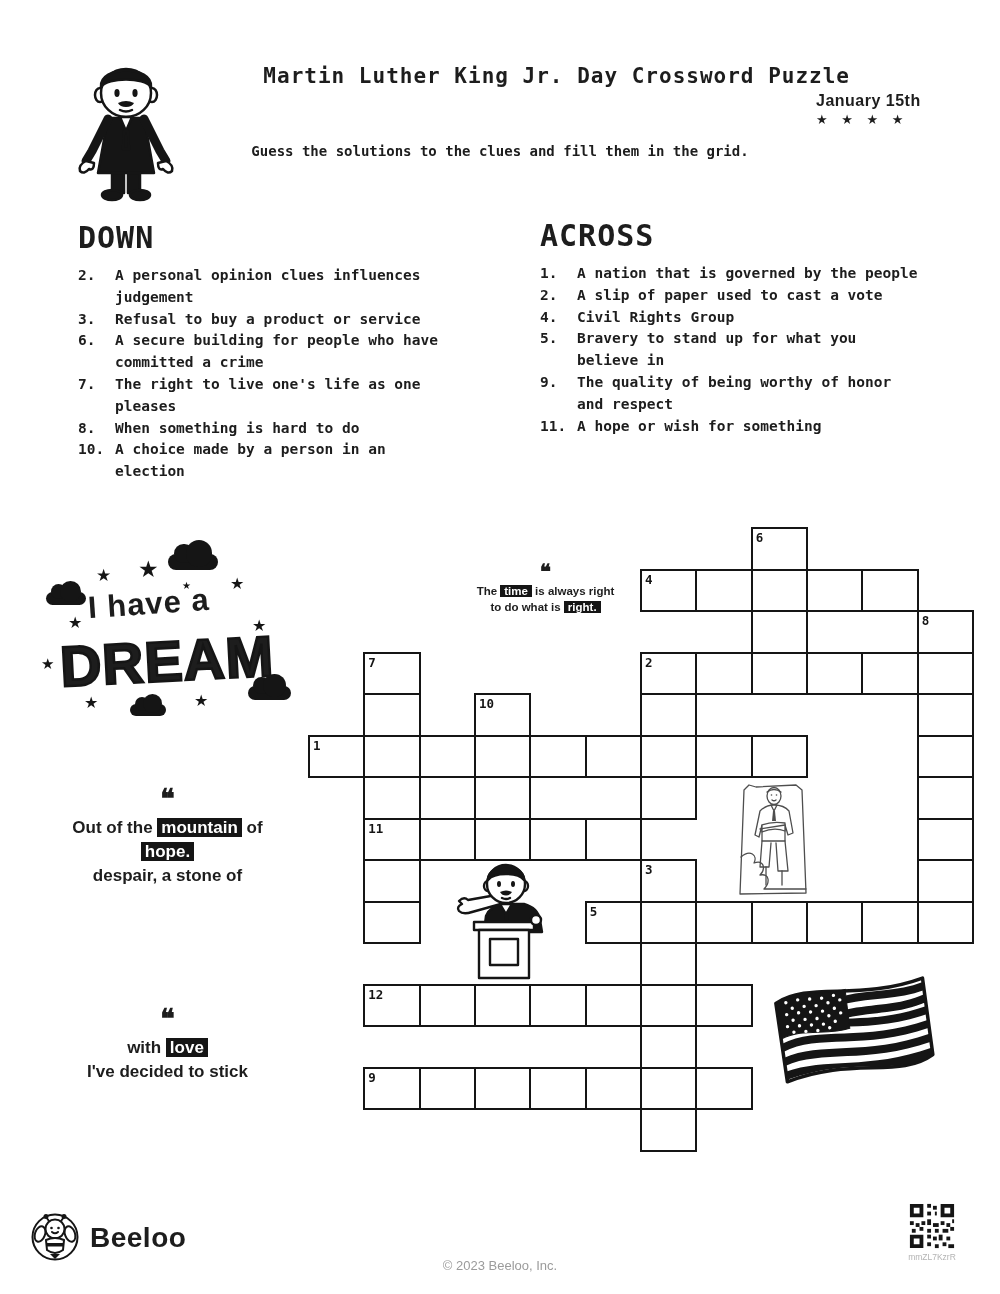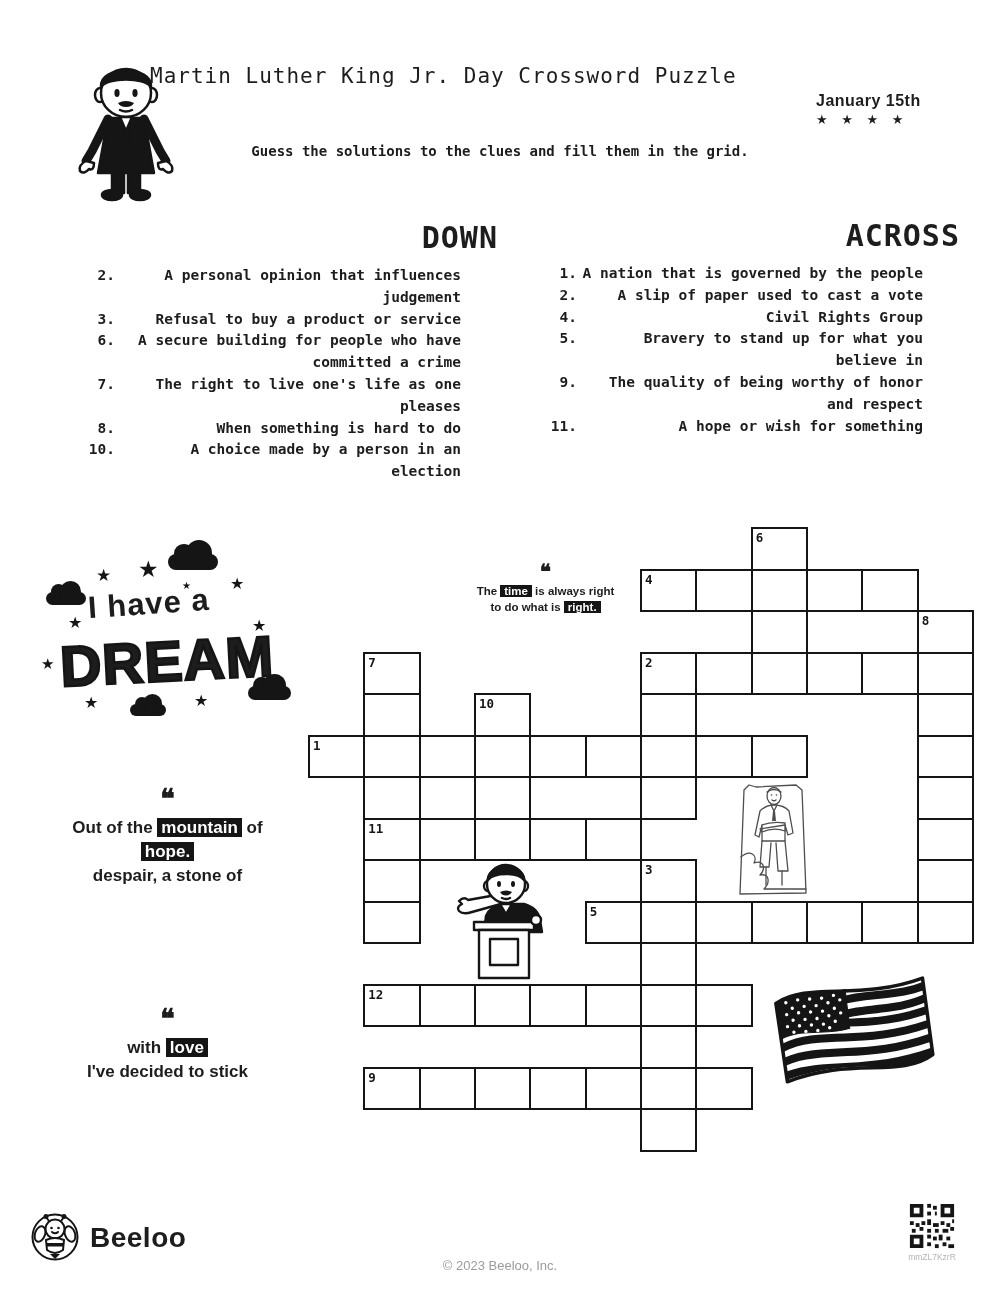--- a/index.html
+++ b/index.html
@@ -1,31 +1,31 @@
 <!DOCTYPE html>
 <html><head>
 <meta charset="utf-8">
 <style>
   html,body{margin:0;padding:0;}
   body{width:1000px;height:1294px;position:relative;background:#fff;overflow:hidden;
        font-family:"Liberation Sans",sans-serif;color:#1d1d1d;}
   .abs{position:absolute;}
   
-  .title{left:150px;top:64px;width:700px;text-align:left;font-family:"DejaVu Sans Mono",monospace;
-         font-weight:normal;font-size:21px;letter-spacing:1px;}
+  .title{left:150px;top:64px;width:700px;text-align:right;font-family:"DejaVu Sans Mono",monospace;
+         font-weight:bold;font-size:21px;letter-spacing:1px;}
   .subtitle{left:150px;top:143px;width:700px;text-align:center;font-family:"DejaVu Sans Mono",monospace;
             font-weight:bold;font-size:14px;}
   .badge{left:816px;top:92px;width:140px;text-align:left;}
   .badge .date{font-size:16px;font-weight:bold;letter-spacing:.5px;}
   .badge .yearrow{display:flex;align-items:center;justify-content:center;gap:5px;margin-top:2px;}
   .badge .bars{width:25px;height:27px;background:repeating-linear-gradient(#151515 0 4px,transparent 4px 7.5px);}
   .badge .year{font-size:40px;font-weight:bold;letter-spacing:1px;line-height:1;}
   .badge .stars{font-size:13px;letter-spacing:5px;margin-top:2px;}
   
-  .clues{width:420px;text-align:right;}
+  .clues{width:420px;}
   .clues h2{margin:0 0 10px 0;font-family:"DejaVu Sans Mono",monospace;font-size:30px;letter-spacing:1px;}
   .clues .item{display:flex;line-height:21.8px;font-family:"DejaVu Sans Mono",monospace;
                font-weight:bold;font-size:14.5px;}
   .clues .num{width:37px;flex:0 0 37px;}
   .clues .txt{width:346px;}
   
   .cell{position:absolute;box-sizing:border-box;border:2px solid #151515;background:transparent;z-index:1;}
   .cnum{position:absolute;left:3px;top:1px;font-family:"DejaVu Sans Mono",monospace;font-size:12.5px;
         font-weight:bold;color:#151515;}
   
@@ -85,21 +85,21 @@
 <div class="abs badge">
   <div class="date">January 15th</div>
   <div class="stars">★ ★ ★ ★</div>
 </div>
 
 <div class="abs clues" style="left:78px;top:220px;">
   <h2>DOWN</h2>
   <div>
       <div class="item">
         <span class="num">2.</span>
-        <span class="txt">A personal opinion that influences judgement</span>
+        <span class="txt">A personal opinion clues influences judgement</span>
       </div>
       <div class="item">
         <span class="num">3.</span>
         <span class="txt">Refusal to buy a product or service</span>
       </div>
       <div class="item">
         <span class="num">6.</span>
         <span class="txt">A secure building for people who have committed a crime</span>
       </div>
       <div class="item">

